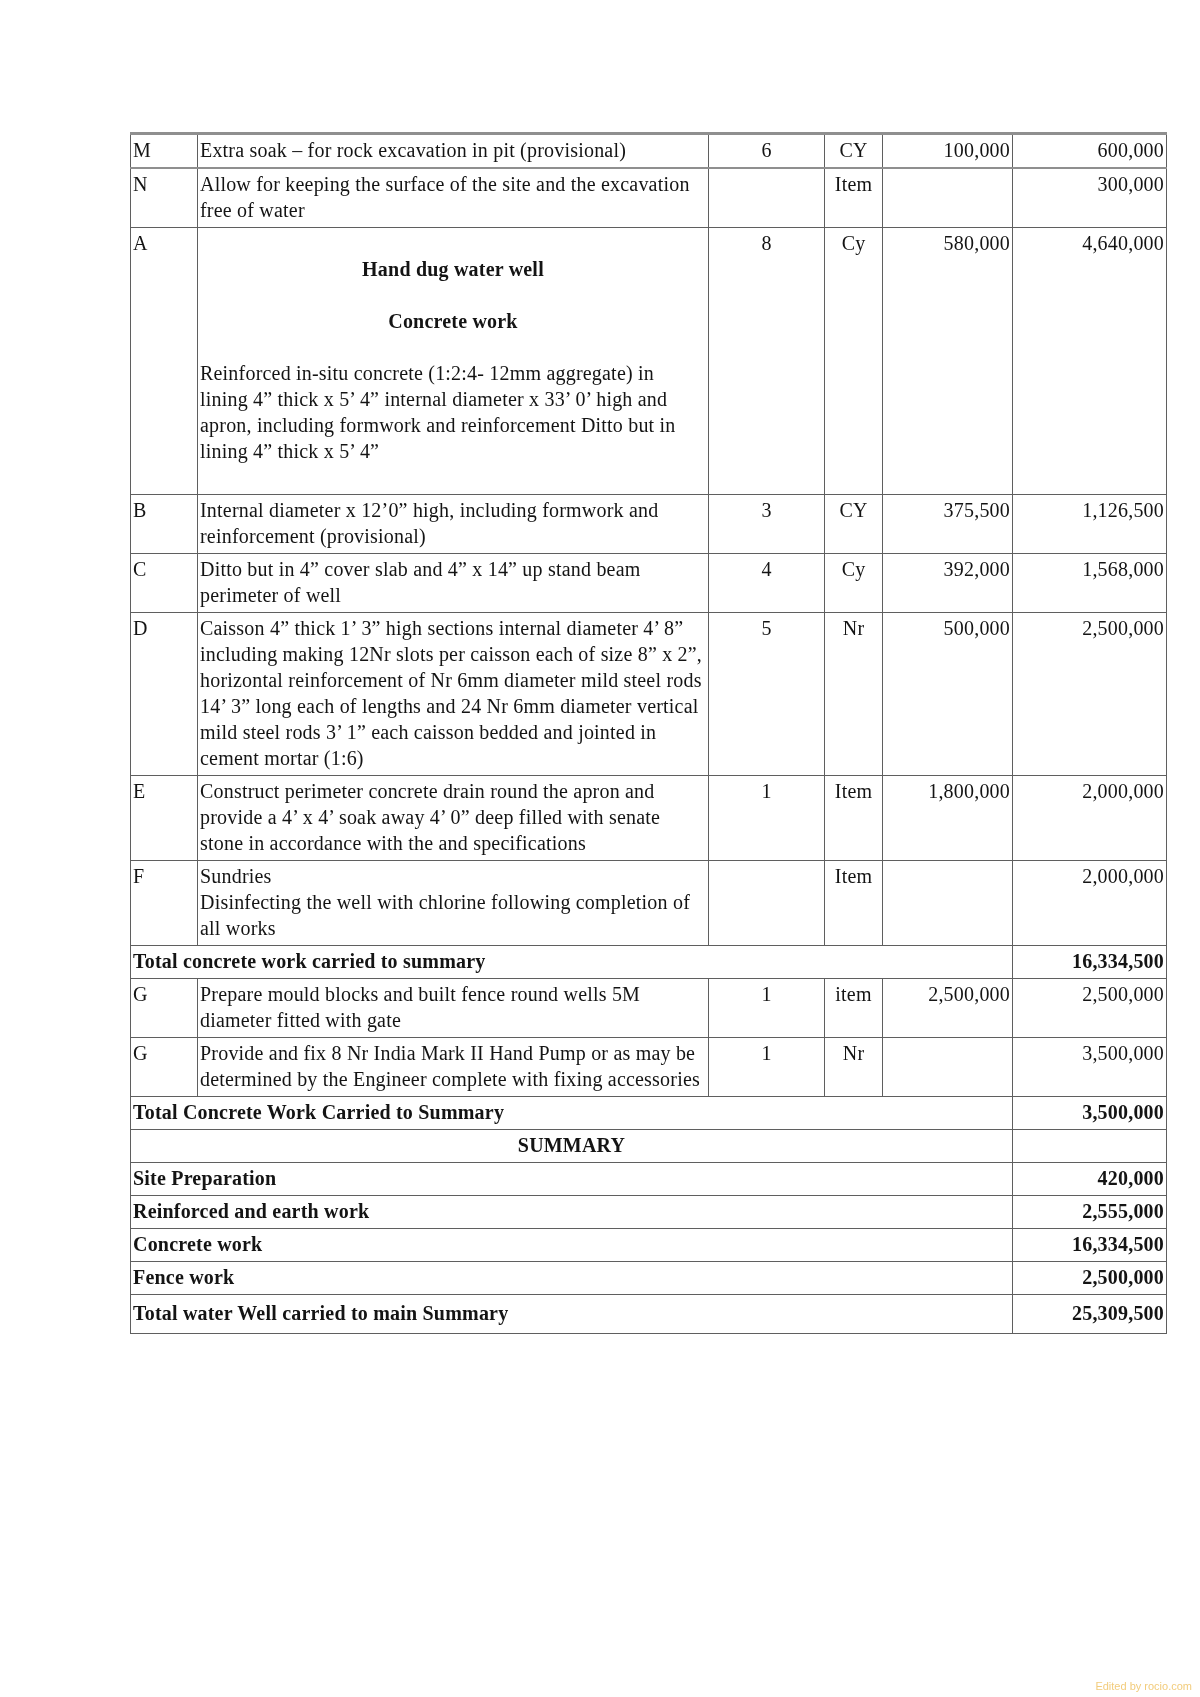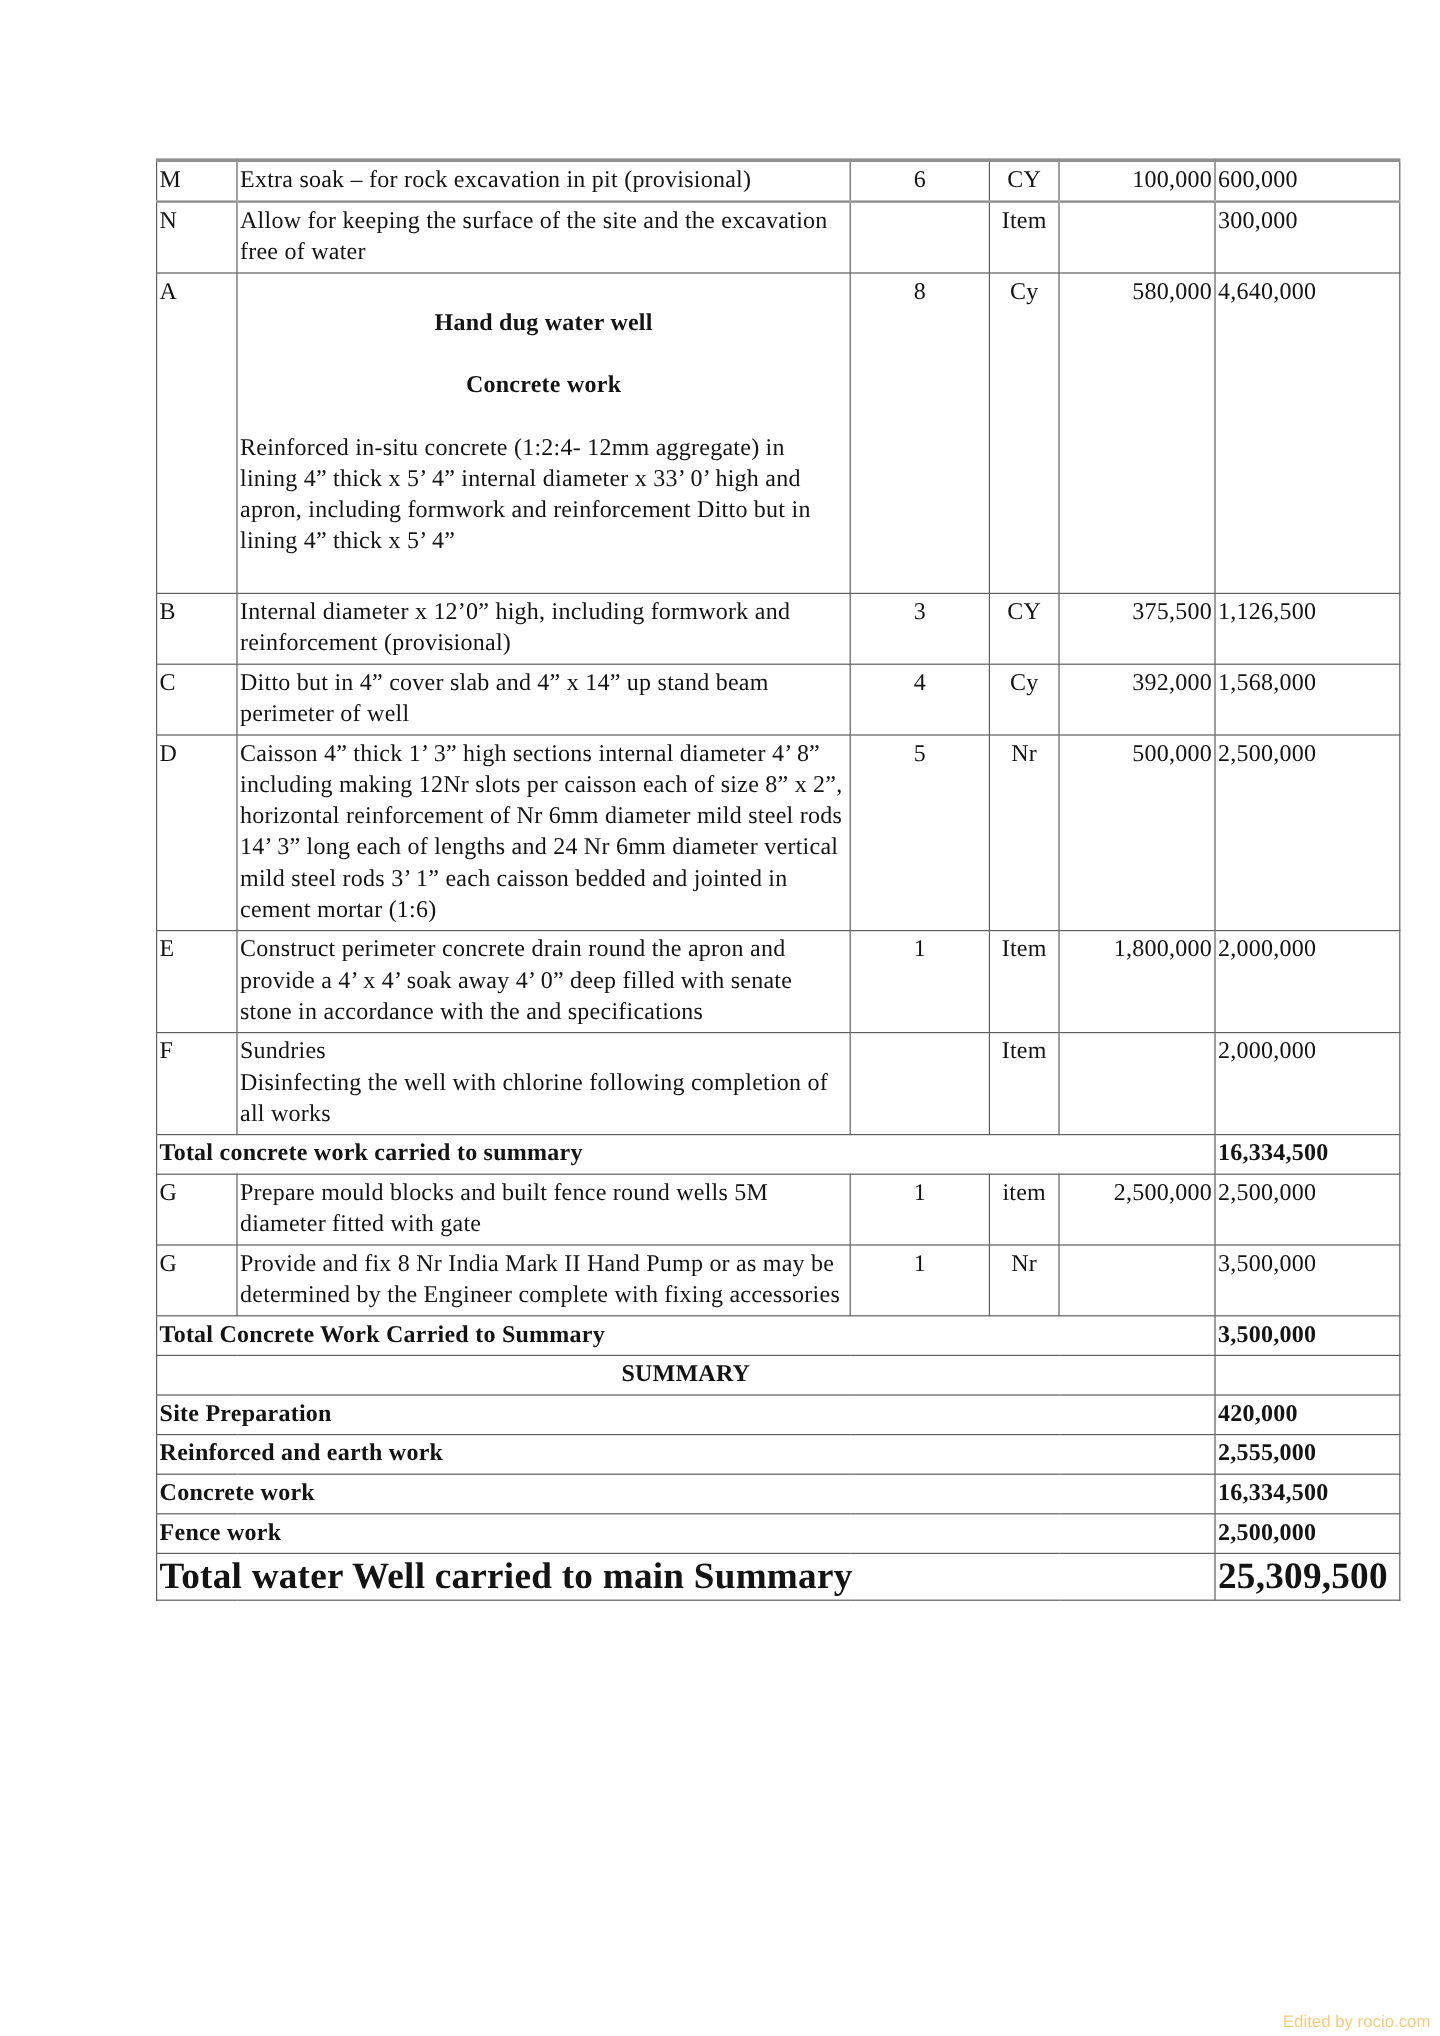--- a/index.html
+++ b/index.html
@@ -21,37 +21,37 @@
     border:1px solid #5f5f5f;
     vertical-align:top;
     padding:2px 2px 4px 2px;
     overflow:hidden;
   }
   td.c-no{padding-left:8px;}
   td.c-desc{padding-left:8px;padding-right:6px;white-space:pre-line;}
   td.c-qty{text-align:center;}
   td.c-unit{text-align:center;}
   td.c-rate{text-align:right;padding-right:14px;margin-left:32px;}
-  td.c-amt{padding-right:14px;margin-left:39px;}
+  td.c-amt{text-align:right;padding-right:14px;margin-left:39px;}
   td.vb{vertical-align:bottom;}
   td.pt1{padding-top:28px;}
   td.pt2{padding-top:54px;}
   tr.sep td{border-bottom:2px solid #8f8f8f;}
   .cell-heading{
     text-align:center;font-weight:bold;
     white-space:normal;
   }
   tr.total-row td{font-weight:bold;}
   td.sum-label{font-weight:bold;padding-left:8px;margin-top:24px;}
   td.summary-head{text-align:center;font-weight:bold;}
-  tr.grand td{font-size:31px;line-height:32px;font-weight:bold;}
+  tr.grand td{font-size:20px;line-height:32px;font-weight:bold;}
   .watermark{
     position:absolute;right:8px;bottom:5px;
     font-family:"Liberation Sans","DejaVu Sans",sans-serif;
-    font-size:14px;color:#f2cc7c;
+    font-size:11px;color:#f2cc7c;
   }
 </style>
 </head>
 <body>
 
 <div class="page">
 
   <table class="boq">
     <colgroup>
       <col style="width:67px">

